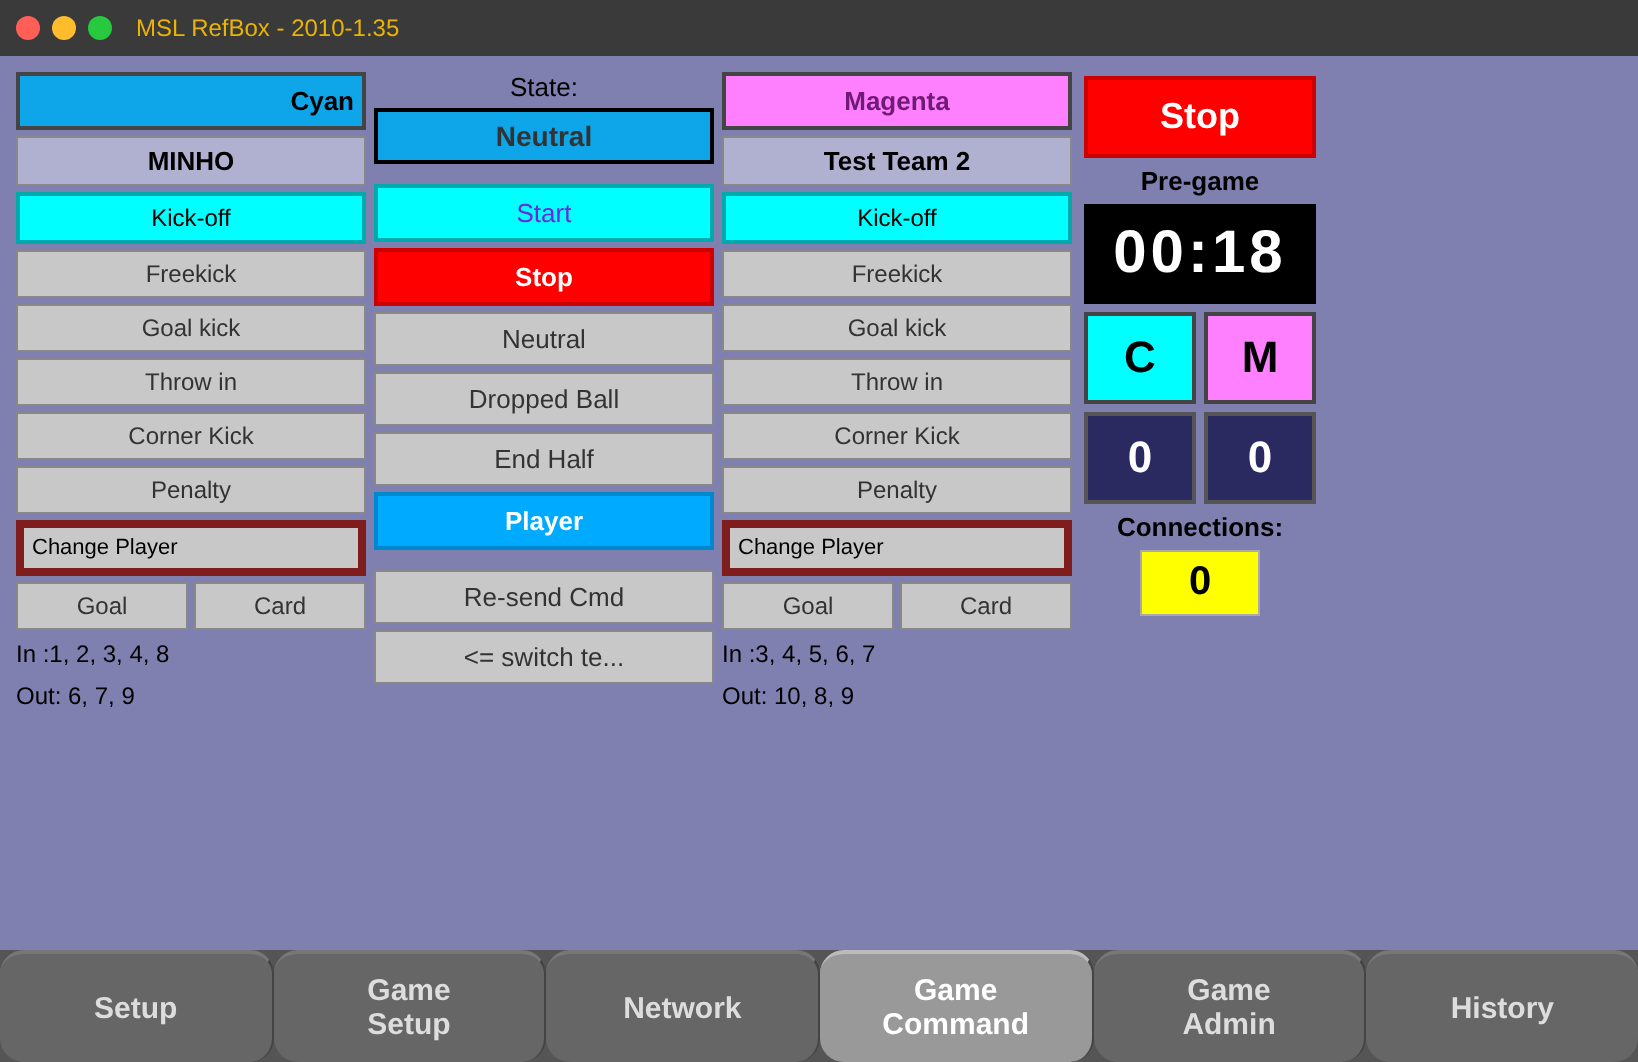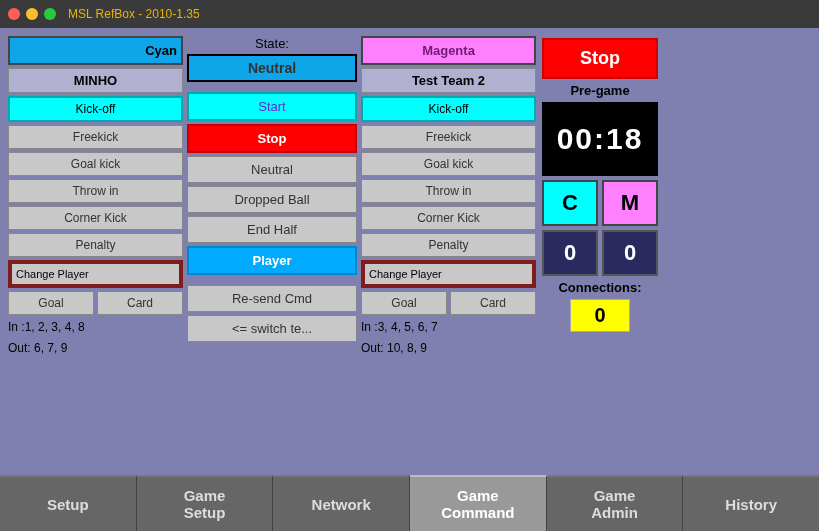--- a/index.html
+++ b/index.html
@@ -169,21 +169,21 @@
       color: #000;
       font-weight: bold;
       text-align: center;
     }
     .timer-display {
       background: #000;
       color: #fff;
       font-size: 30px;
       font-weight: bold;
       text-align: center;
-      padding: 20px 8px;
+      padding: 8px 8px;
       width: 100%;
       letter-spacing: 2px;
     }
     .score-row {
       display: flex;
       gap: 4px;
       width: 100%;
     }
     .score-box {
       flex: 1;
@@ -242,20 +242,21 @@
       justify-content: center;
       text-align: center;
       font-size: 15px;
       font-weight: bold;
       color: #ddd;
       background: #666;
       border-right: 1px solid #444;
       border-top: 2px solid #777;
       cursor: pointer;
       padding: 4px;
+      border-radius: 12px;
     }
     .tab-btn:last-child { border-right: none; }
     .tab-btn.active {
       background: #999;
       color: #fff;
       border-top: 2px solid #bbb;
     }
     .spacer { height: 4px; }
   </style>
 </head>

